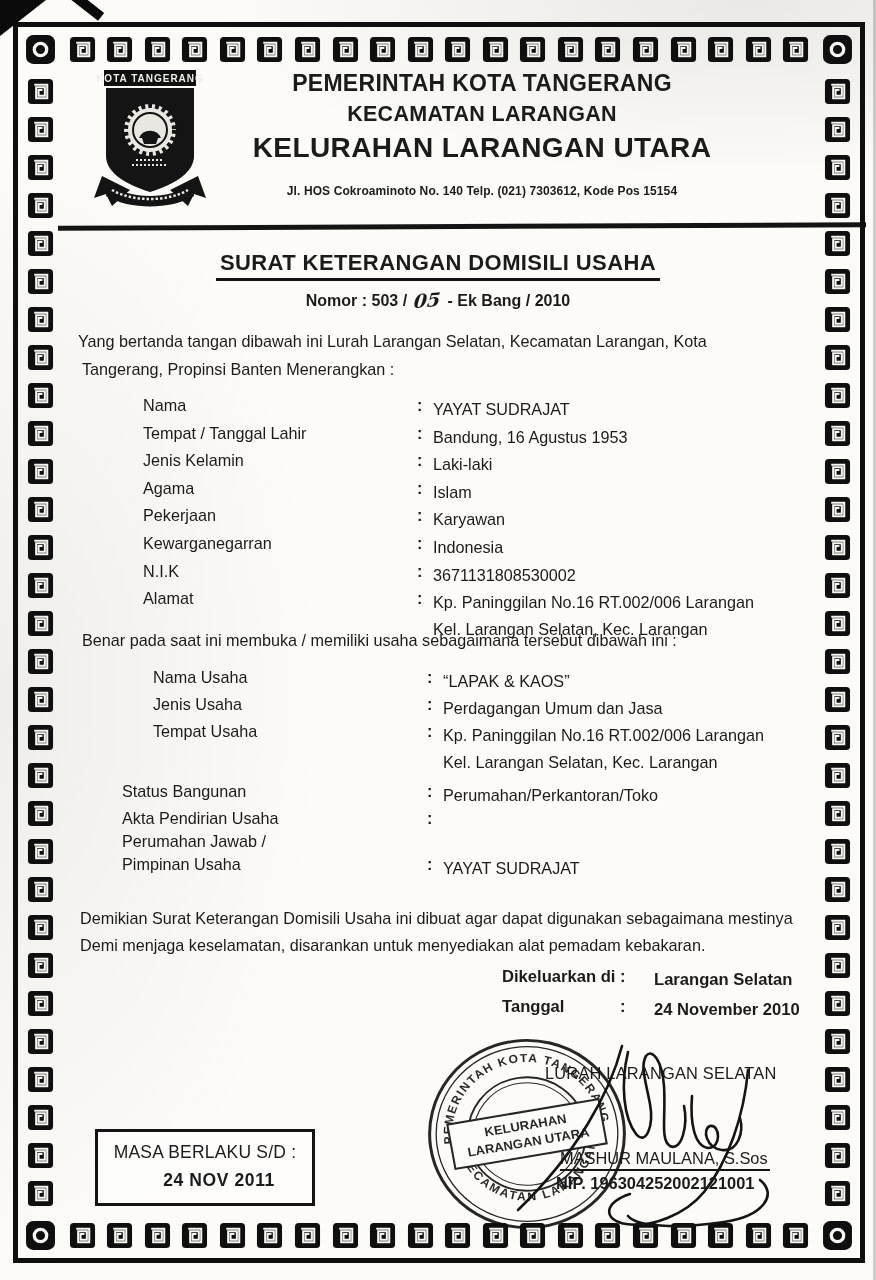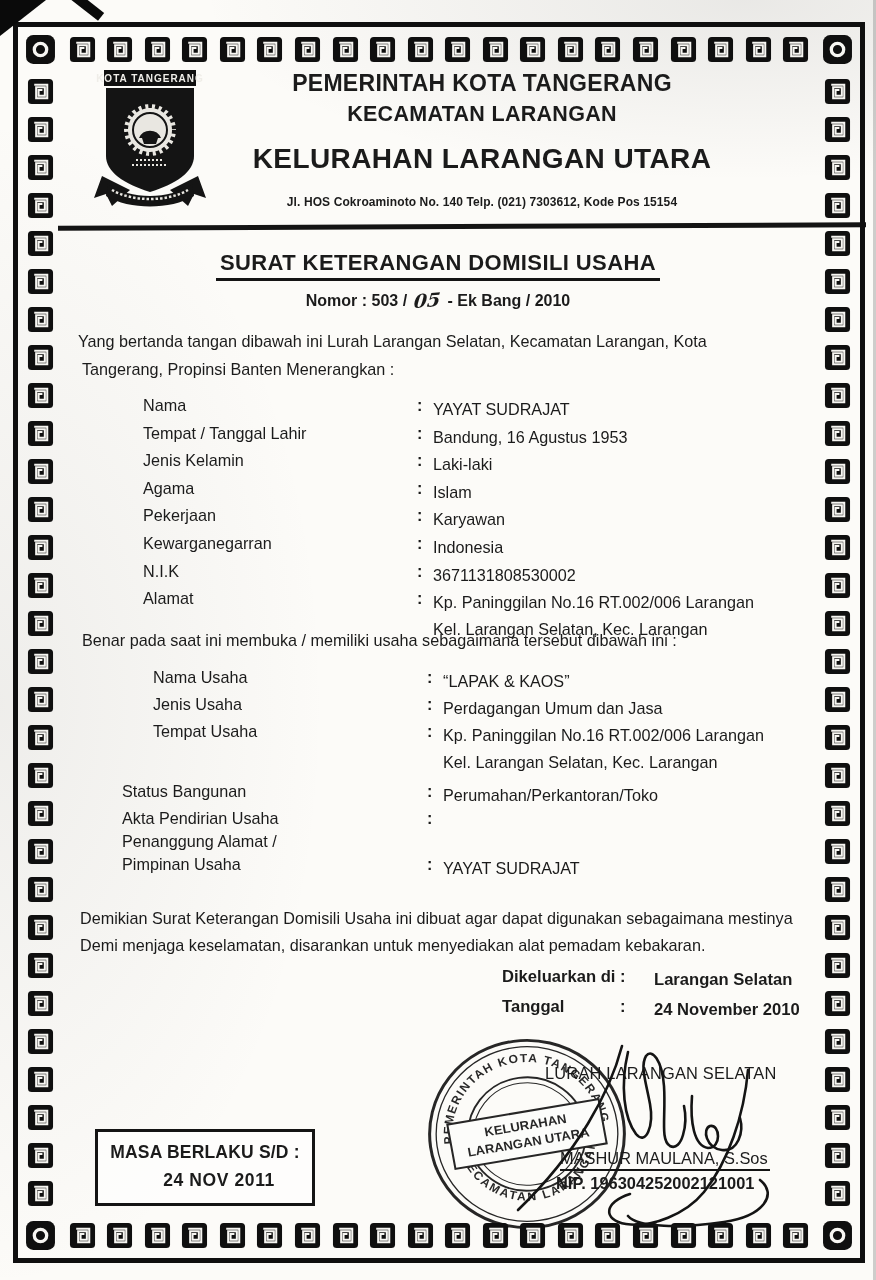--- a/index.html
+++ b/index.html
@@ -32,21 +32,21 @@
   .corner-tl{left:0;top:0;border-left:5px solid #0f0f0f;border-top:5px solid #0f0f0f;}
   .corner-tr{right:0;top:0;border-right:5px solid #0f0f0f;border-top:5px solid #0f0f0f;}
   .corner-bl{left:0;bottom:0;border-left:5px solid #0f0f0f;border-bottom:5px solid #0f0f0f;}
   .corner-br{right:0;bottom:0;border-right:5px solid #0f0f0f;border-bottom:5px solid #0f0f0f;}
 
   
   .logo{position:absolute;left:92px;top:68px;width:116px;height:142px;}
   .hdr{position:absolute;left:192px;top:70px;width:580px;text-align:center;line-height:1.18;}
   .hdr-l1{font-size:23px;font-weight:700;letter-spacing:.3px;}
   .hdr-l2{font-size:21.5px;font-weight:700;margin-top:5px;letter-spacing:.3px;}
-  .hdr-l3{font-size:28px;font-weight:700;margin-top:15px;letter-spacing:.4px;}
+  .hdr-l3{font-size:28px;font-weight:700;margin-top:4px;letter-spacing:.4px;}
   .hdr-addr{font-size:12px;font-weight:700;margin-top:19px;letter-spacing:.1px;}
   .rule{position:absolute;left:58px;top:224px;width:808px;height:5px;background:#141414;transform:rotate(-.25deg);}
 
   
   .title-wrap{position:absolute;left:0;top:250px;width:876px;text-align:center;}
   .title-text{display:inline-block;font-size:22px;font-weight:700;letter-spacing:.4px;
     border-bottom:3.5px solid #141414;padding:0 4px 2px 4px;}
   .nomor{position:absolute;left:0;top:288px;width:876px;text-align:center;font-size:16px;font-weight:700;}
   .nomor .hand{display:inline-block;font-family:"DejaVu Serif", serif;font-style:italic;font-weight:600;
     font-size:19px;transform:skewX(-10deg) rotate(-5deg);margin:0 7px;position:relative;top:1px;}
@@ -80,21 +80,21 @@
   .sig-title{position:absolute;left:545px;top:1064px;width:250px;font-size:16.4px;letter-spacing:.2px;z-index:2;}
   .sig-name{position:absolute;left:560px;top:1149px;font-size:16.4px;font-weight:400;
     border-bottom:2.5px solid #141414;padding:0 2px 1px 0;z-index:4;}
   .sig-nip{position:absolute;left:556px;top:1174px;font-size:16.4px;font-weight:600;z-index:4;}
   .stamp{position:absolute;left:424px;top:1035px;width:206px;height:198px;z-index:3;opacity:.92;}
   .signature{position:absolute;left:460px;top:1030px;width:340px;height:215px;z-index:6;}
 
   
   .validity{position:absolute;left:95px;top:1129px;width:214px;height:71px;border:3.5px solid #141414;
     text-align:center;background:rgba(255,255,255,.6);}
-  .validity .v1{font-size:17.5px;font-weight:700;margin-top:10px;letter-spacing:.2px;}
+  .validity .v1{font-size:17.5px;font-weight:400;margin-top:10px;letter-spacing:.2px;}
   .validity .v2{font-size:17.5px;font-weight:700;margin-top:7px;letter-spacing:.6px;margin-left:28px;}
 </style>
 </head>
 <body>
 
 <div class="artifact-tl"></div>
 <div class="artifact-tl2"></div>
 <div class="artifact-right"></div>
 
 <div class="frame">
@@ -641,21 +641,21 @@
       <div class="lab">Status Bangunan</div>
       <div class="sep">:</div>
       <div class="val">Perumahan/Perkantoran/Toko</div>
     </div>
   <div class="row">
       <div class="lab">Akta Pendirian Usaha</div>
       <div class="sep">:</div>
       <div class="val"></div>
     </div>
   <div class="row">
-      <div class="lab">Penanggung Alamat /</div>
+      <div class="lab">Perumahan Jawab /</div>
       <div class="sep"></div>
       <div class="val"></div>
     </div>
   <div class="row">
       <div class="lab">Pimpinan Usaha</div>
       <div class="sep">:</div>
       <div class="val">YAYAT SUDRAJAT</div>
     </div>
 </div>
 

